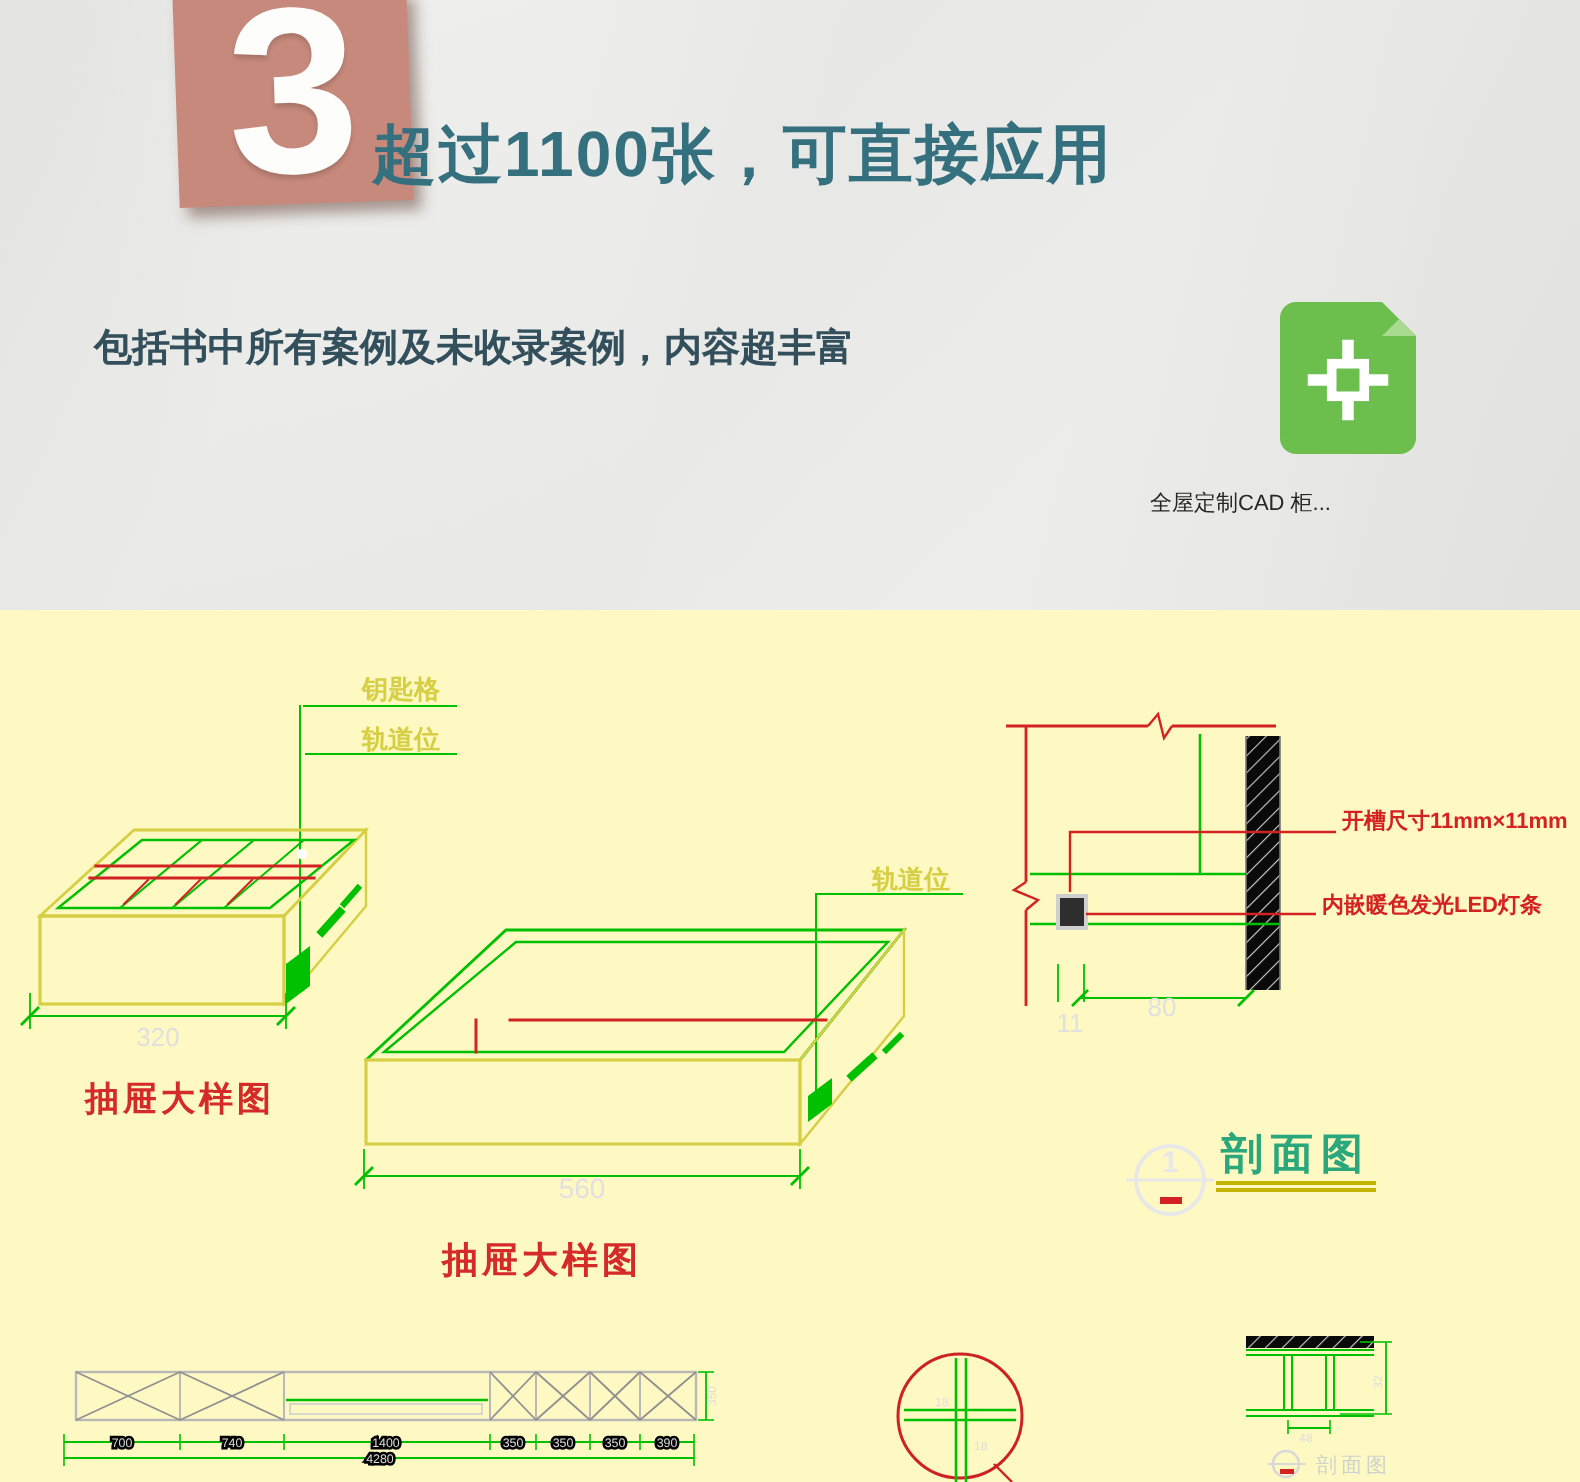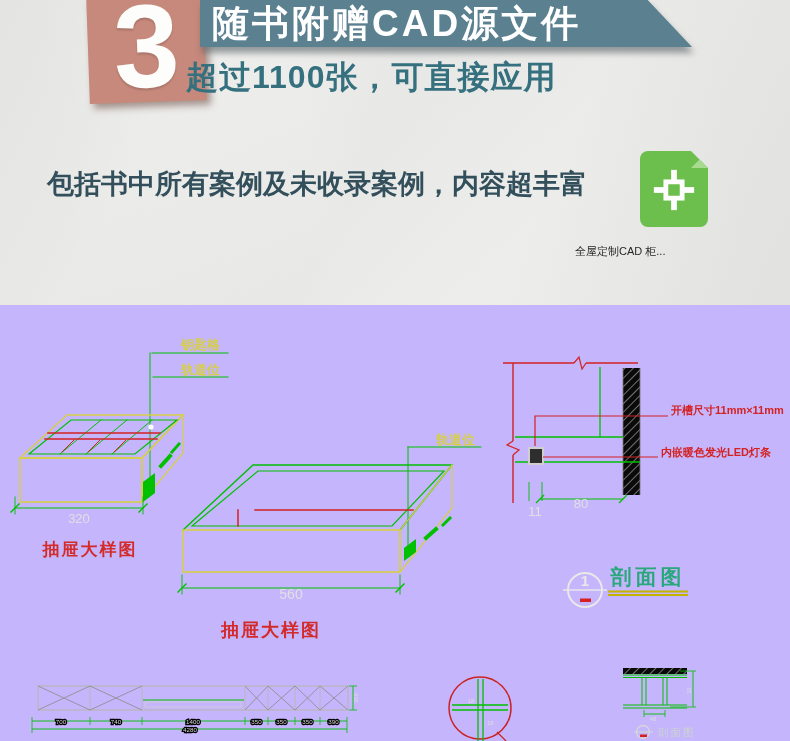--- a/index.html
+++ b/index.html
@@ -35,57 +35,52 @@
   }
   .banner span{
     color:#ffffff;font-size:37px;font-weight:bold;letter-spacing:3px;
     padding-left:12px;white-space:nowrap;
   }
   .headline{
     position:absolute;left:186px;top:56px;width:560px;
     color:#35707f;font-size:32px;font-weight:900;letter-spacing:1px;white-space:nowrap;
   }
   .body-text{
-    position:absolute;left:47px;top:166px;width:560px;
-    color:#324f5b;font-size:27px;font-weight:700;line-height:37px;white-space:nowrap;
+    position:absolute;left:47px;top:156px;width:560px;
+    color:#324f5b;font-size:19px;font-weight:700;line-height:37px;white-space:nowrap;
   }
   .cad-file-icon{
     position:absolute;left:640px;top:151px;width:68px;height:76px;
     background:#6cbf4c;border-radius:8px;
     clip-path:polygon(0 0,calc(100% - 17px) 0,100% 17px,100% 100%,0 100%);
   }
   .cad-file-icon .fold{
     position:absolute;top:0;right:0;width:0;height:0;
     border-left:17px solid transparent;border-bottom:17px solid #a8da90;
   }
   .cad-file-icon svg{position:absolute;left:11px;top:16px;}
   .file-caption{
     position:absolute;left:575px;top:244px;width:170px;
     color:#262626;font-size:11px;white-space:nowrap;
   }
   
-  .cad-panel{position:absolute;left:0;top:305px;width:790px;height:436px;background:#c4b5fd;}
+  .cad-panel{position:absolute;left:0;top:305px;width:790px;height:436px;background:#fef9c3;}
   svg text{font-family:"Liberation Sans","DejaVu Sans",sans-serif;}
 </style>
 </head>
 <body>
 
 <div class="page">
 
   <div class="header">
 
     <div class="badge">
       <span>3</span>
     </div>
 
-    <div class="banner-wrap">
-      <div class="banner">
-        <span>随书附赠CAD源文件</span>
-      </div>
-    </div>
 
     <div class="headline">超过1100张，可直接应用</div>
 
     <div class="body-text">
       <div>包括书中所有案例及未收录案例，内容超丰富</div>
     </div>
 
     <div class="cad-file-icon">
       <div class="fold"></div>
       <svg width="46" height="46" viewBox="0 0 48 48">

